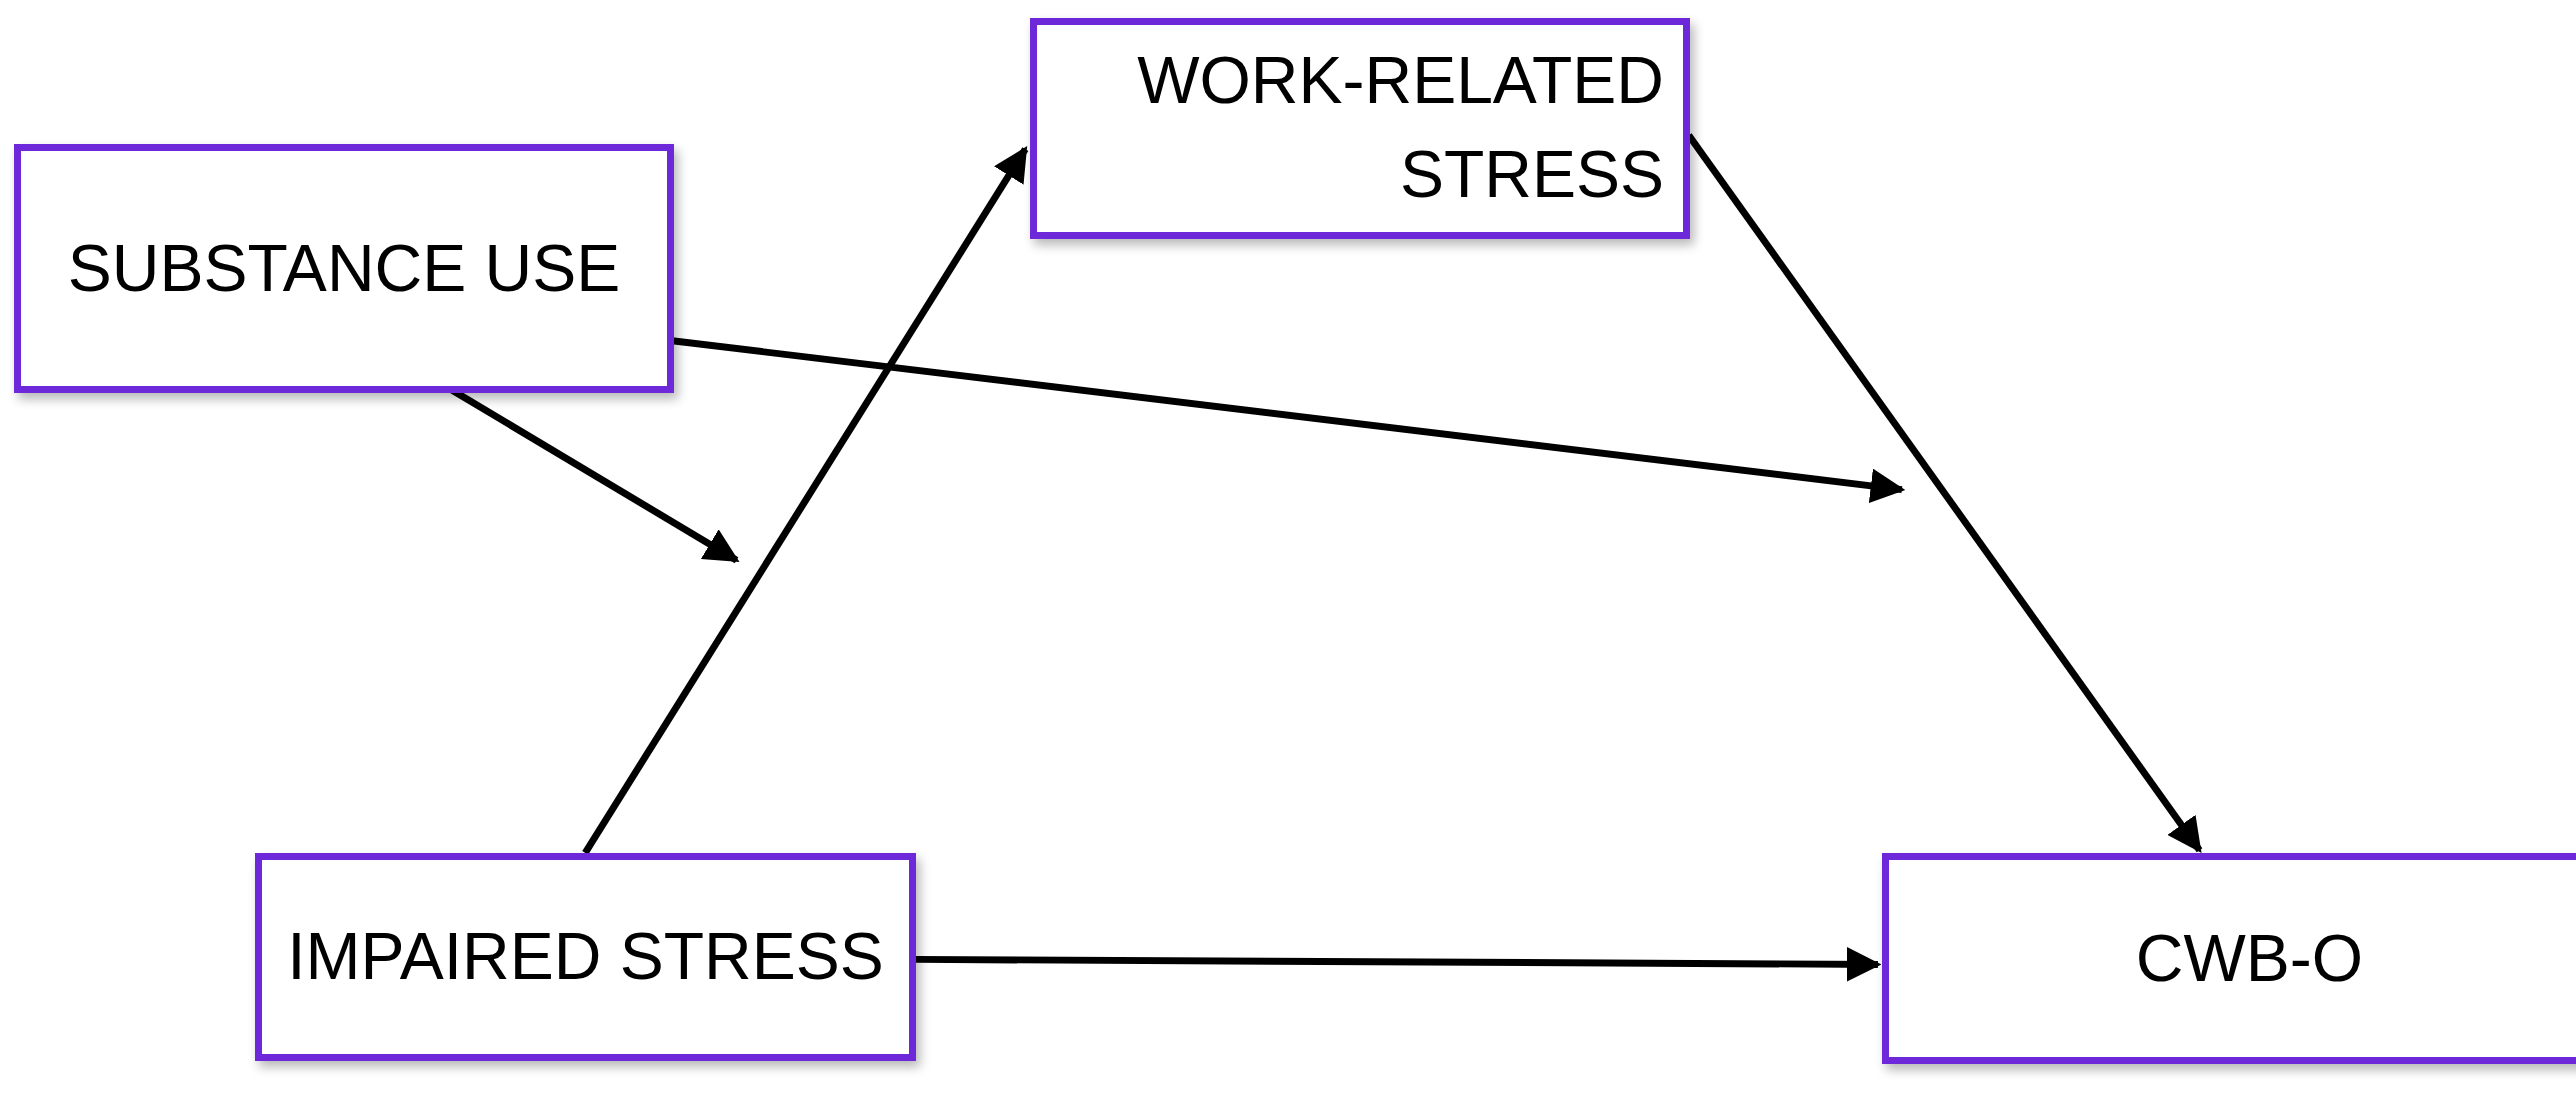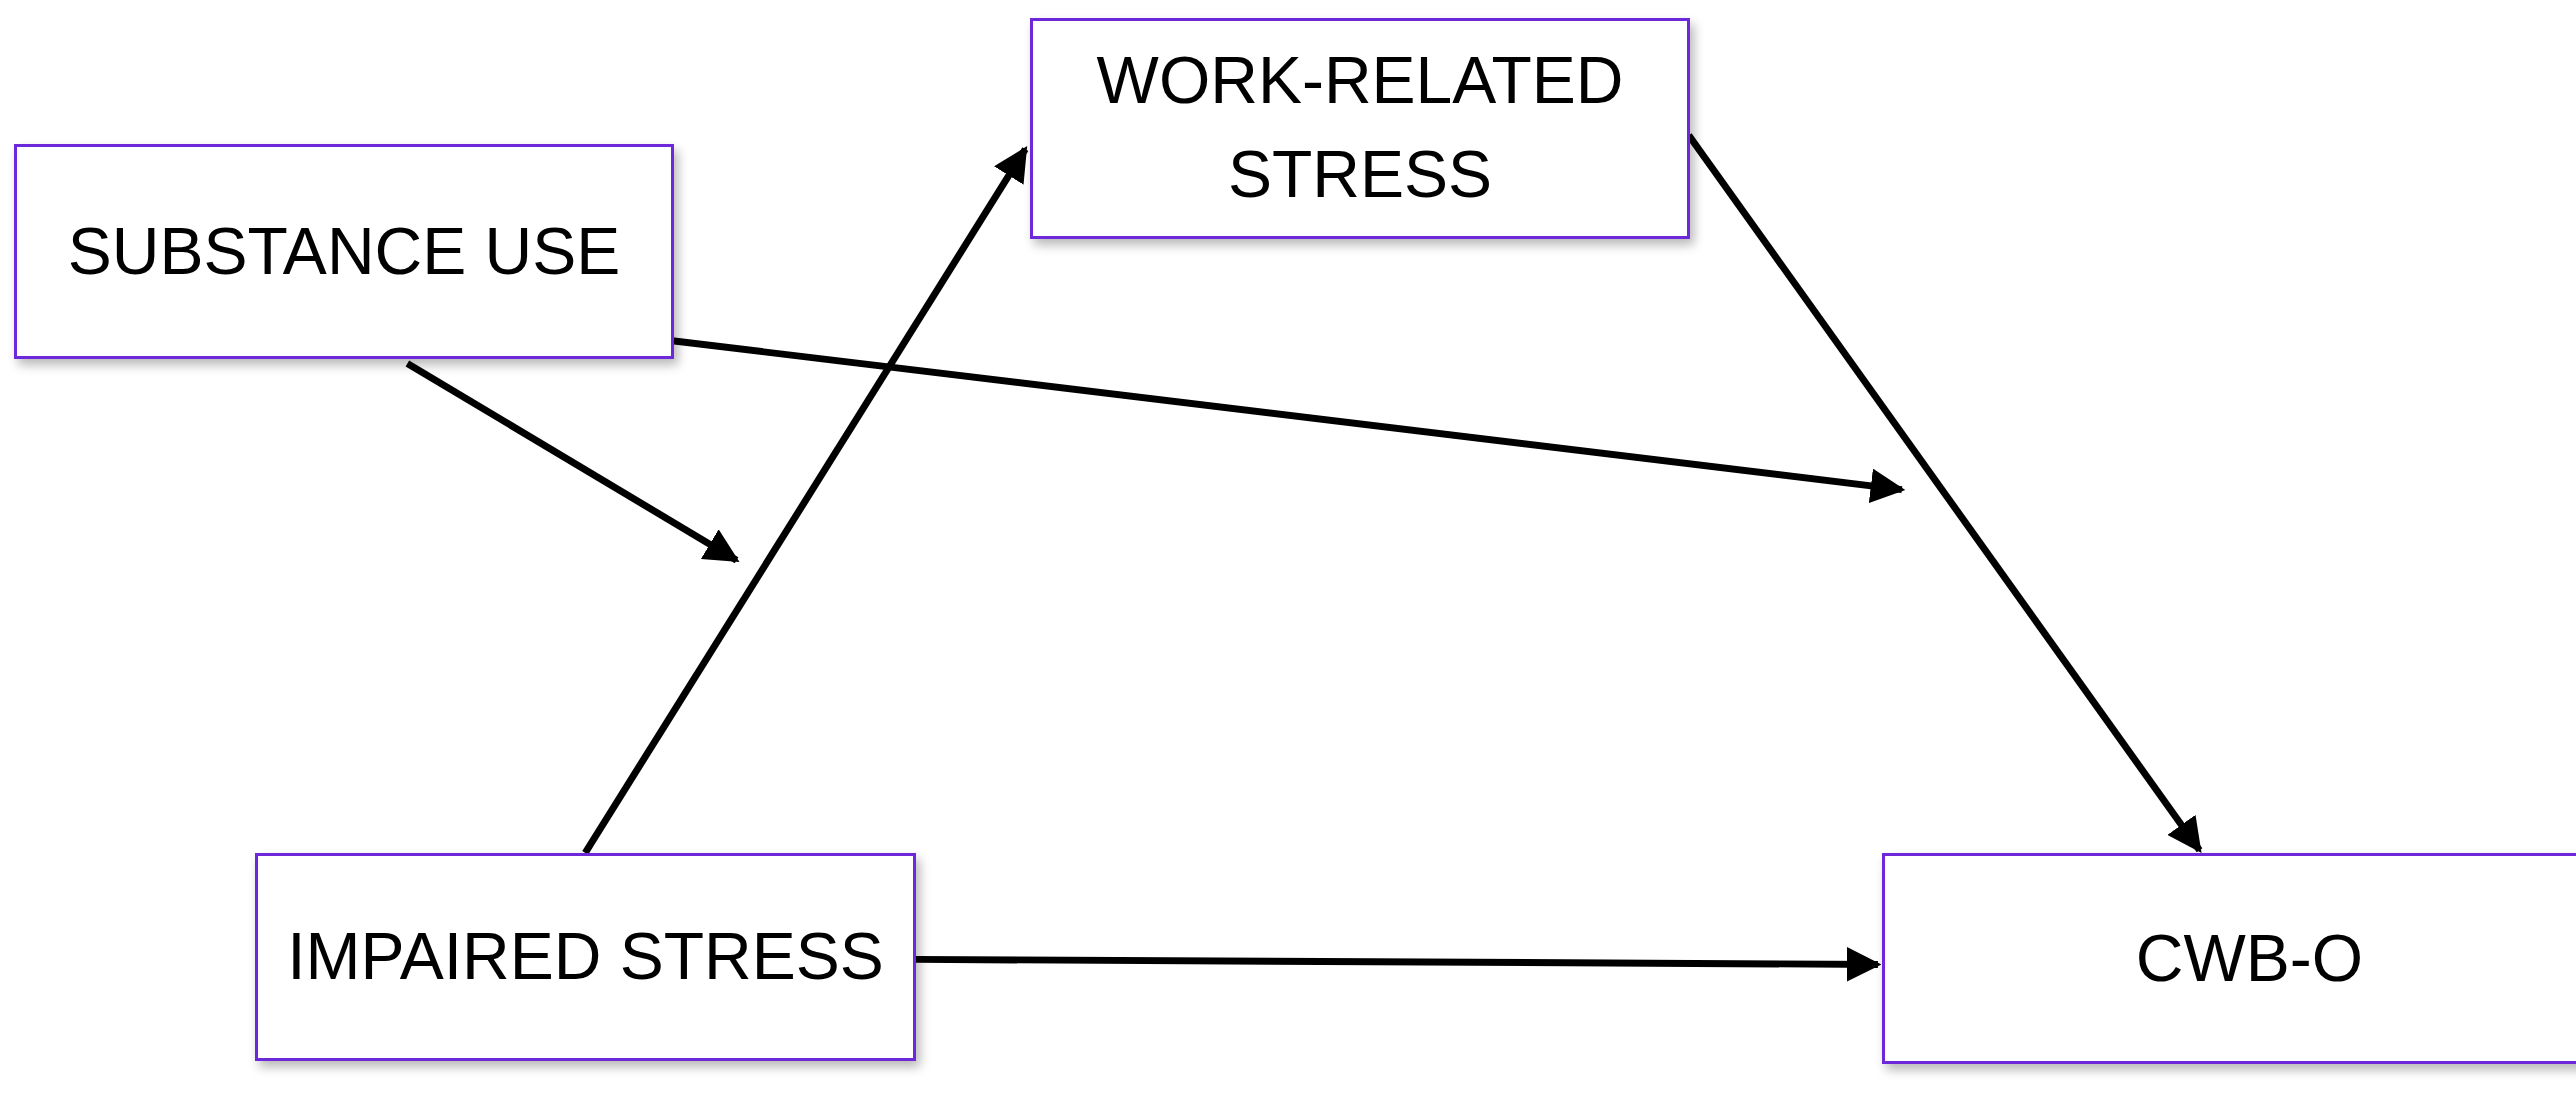--- a/index.html
+++ b/index.html
@@ -19,36 +19,36 @@
     position: absolute;
     left: 0;
     top: 0;
     width: 100%;
     height: 100%;
     display: block;
   }
   .node {
     position: absolute;
     box-sizing: border-box;
-    border: 3px solid #6d28d9;
+    border: 7px solid #6d28d9;
     background: #ffffff;
     box-shadow: 3.8px 6.3px 10px rgba(0, 0, 0, 0.28);
     display: flex;
     align-items: center;
     justify-content: center;
-    text-align: center;
+    text-align: right;
   }
   .node-label {
     font-size: 66px;
     line-height: 1.42;
     color: #000000;
     letter-spacing: 0px;
     padding: 0 19px;
   }
-  .node-substance-use        { left: 14px;   top: 144px;  width: 660px; height: 215px; }
+  .node-substance-use        { left: 14px;   top: 144px;  width: 660px; height: 249px; }
   .node-work-related-stress  { left: 1030px; top: 17.7px;   width: 660px; height: 221px; }
   .node-impaired-sleep       { left: 255px;  top: 853px; width: 661px; height: 208px; }
   .node-cwb-o                { left: 1882px; top: 853px; width: 735px; height: 211px; }
 </style>
 </head>
 <body>
 
 <div class="stage">
 
   <svg class="edges-layer" viewBox="0 0 4085 1769" xmlns="http://www.w3.org/2000/svg">

